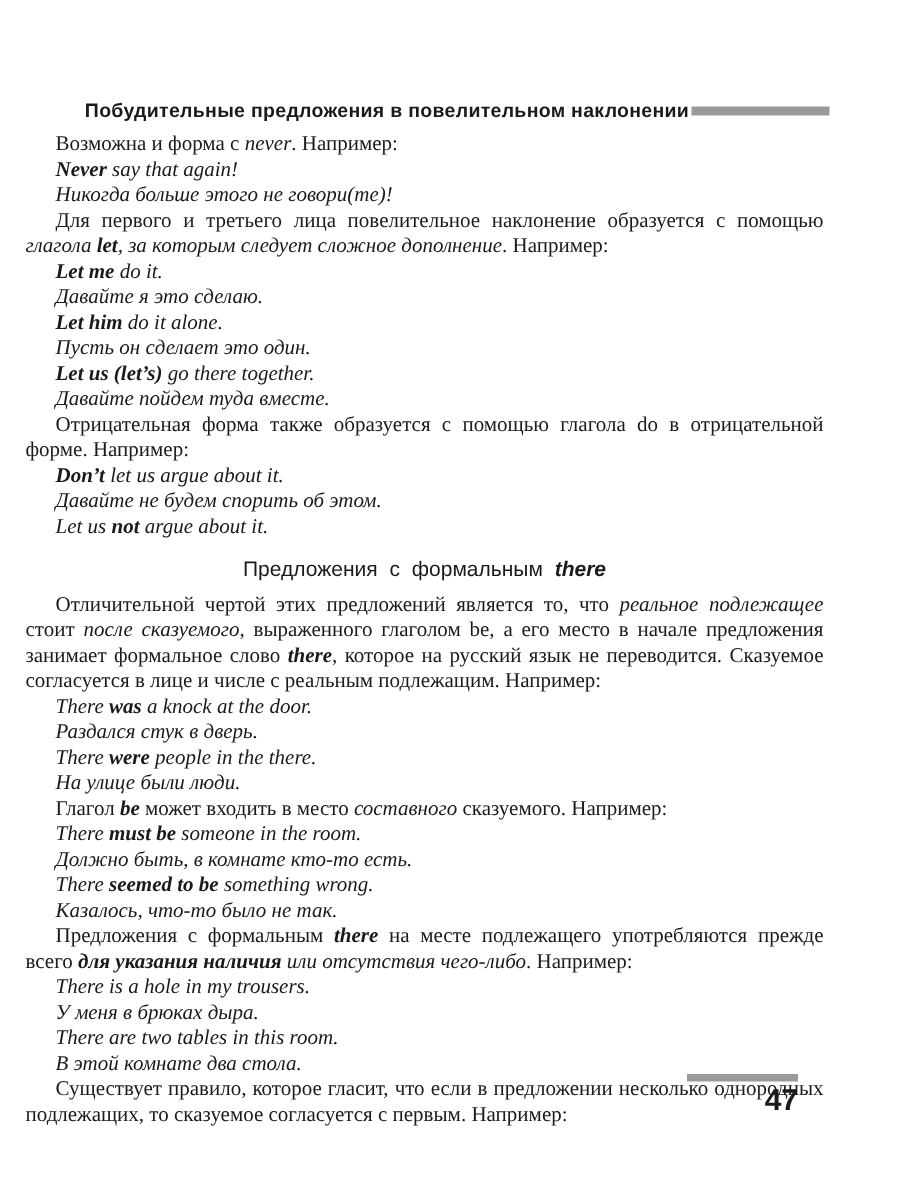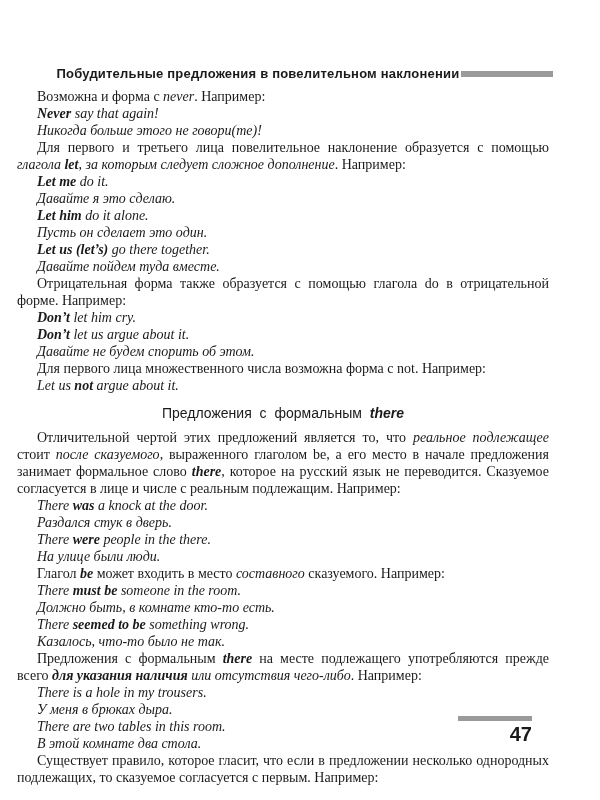--- a/index.html
+++ b/index.html
@@ -103,24 +103,22 @@
       <p class="blk-example"><span class="rn-bi">Never</span><span class="rn-i"> say that again!</span></p>
       <p class="blk-example"><span class="rn-i">Никогда больше этого не говори(те)!</span></p>
       <p class="blk-para"><span>Для первого и третьего лица повелительное наклонение образуется с помощью </span><span class="rn-i">глагола </span><span class="rn-bi">let</span><span class="rn-i">, за которым следует сложное дополнение</span><span>. Например:</span></p>
       <p class="blk-example"><span class="rn-bi">Let me</span><span class="rn-i"> do it.</span></p>
       <p class="blk-example"><span class="rn-i">Давайте я это сделаю.</span></p>
       <p class="blk-example"><span class="rn-bi">Let him</span><span class="rn-i"> do it alone.</span></p>
       <p class="blk-example"><span class="rn-i">Пусть он сделает это один.</span></p>
       <p class="blk-example"><span class="rn-bi">Let us (let’s)</span><span class="rn-i"> go there together.</span></p>
       <p class="blk-example"><span class="rn-i">Давайте пойдем туда вместе.</span></p>
       <p class="blk-para"><span>Отрицательная форма также образуется с помощью глагола </span><span class="rn-b">do</span><span> в отрицательной форме. Например:</span></p>
-      <p class="blk-example"><span class="rn-bi">Don’t</span><span class="rn-i"> let him cry.</span></p>
       <p class="blk-example"><span class="rn-bi">Don’t</span><span class="rn-i"> let us argue about it.</span></p>
       <p class="blk-example"><span class="rn-i">Давайте не будем спорить об этом.</span></p>
-      <p class="blk-para"><span>Для первого лица множественного числа возможна форма с </span><span class="rn-b">not</span><span>. Например:</span></p>
       <p class="blk-example"><span class="rn-i">Let us </span><span class="rn-bi">not</span><span class="rn-i"> argue about it.</span></p>
       <p class="blk-heading"><span class="rn-b">Предложения с формальным </span><span class="rn-bi">there</span></p>
       <p class="blk-para"><span>Отличительной чертой этих предложений является то, что </span><span class="rn-i">реальное подлежащее</span><span> стоит </span><span class="rn-i">после сказуемого</span><span>, выраженного глаголом be, а его место в начале предложения занимает формальное слово </span><span class="rn-bi">there</span><span>, которое на русский язык не переводится. Сказуемое согласуется в лице и числе с реальным подлежащим. Например:</span></p>
       <p class="blk-example"><span class="rn-i">There </span><span class="rn-bi">was</span><span class="rn-i"> a knock at the door.</span></p>
       <p class="blk-example"><span class="rn-i">Раздался стук в дверь.</span></p>
       <p class="blk-example"><span class="rn-i">There </span><span class="rn-bi">were</span><span class="rn-i"> people in the there.</span></p>
       <p class="blk-example"><span class="rn-i">На улице были люди.</span></p>
       <p class="blk-para"><span>Глагол </span><span class="rn-bi">be</span><span> может входить в место </span><span class="rn-i">составного</span><span> сказуемого. Например:</span></p>
       <p class="blk-example"><span class="rn-i">There </span><span class="rn-bi">must be</span><span class="rn-i"> someone in the room.</span></p>
       <p class="blk-example"><span class="rn-i">Должно быть, в комнате кто-то есть.</span></p>

